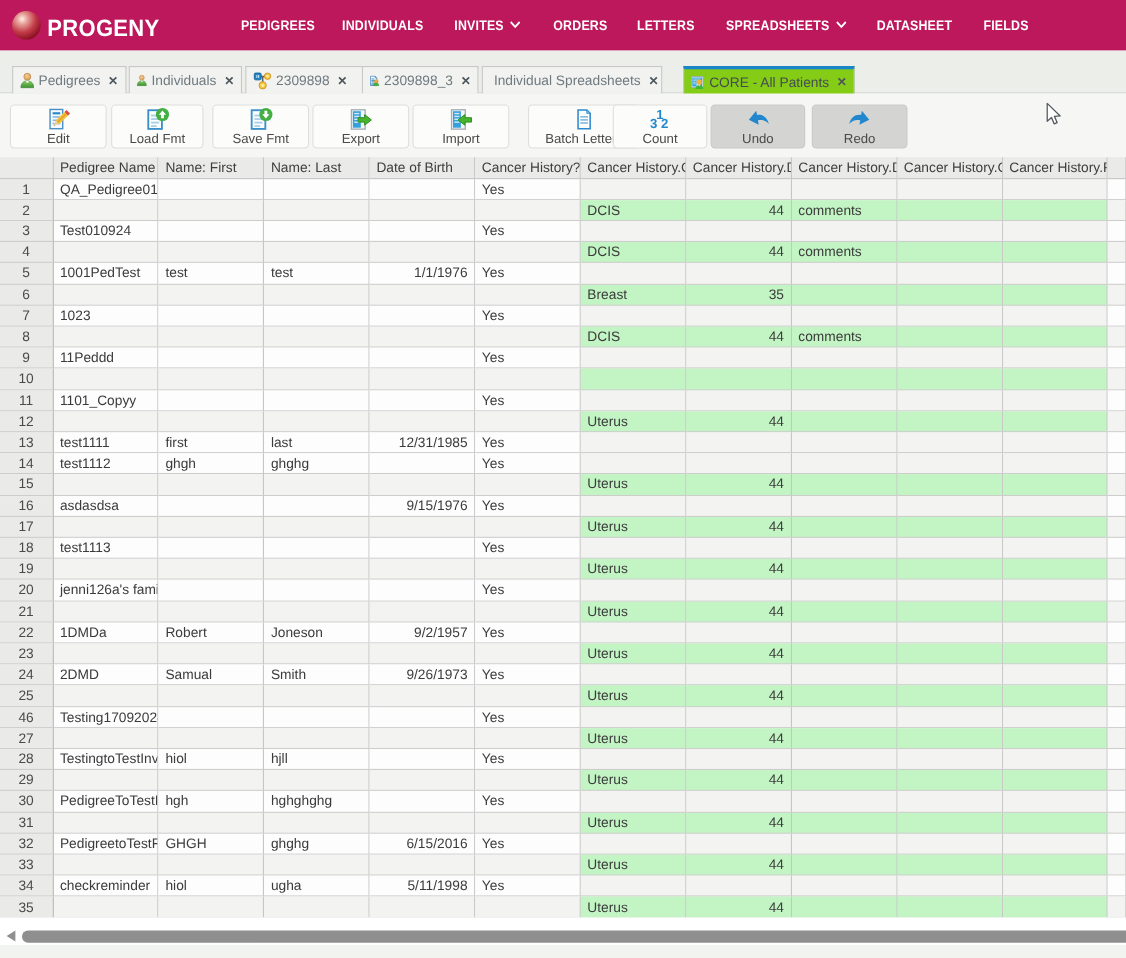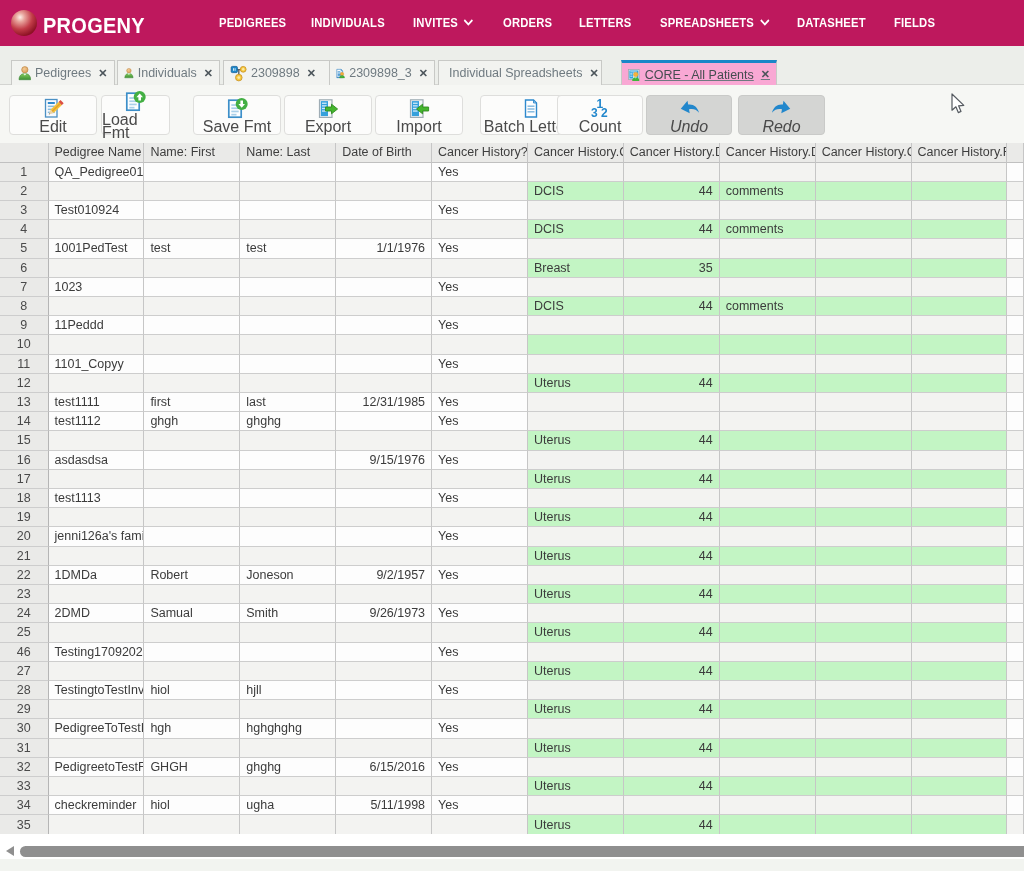--- a/index.html
+++ b/index.html
@@ -7,28 +7,28 @@
 .ball{position:absolute;left:11px;top:10px;width:26px;height:26px;border-radius:50%;
  background:radial-gradient(circle at 35% 28%,#fdf0e8 0%,#e8a49c 18%,#c23c48 48%,#8e1224 75%,#720c1c 100%);}
 .brand{position:absolute;left:43px;top:14px;color:#fff;font-size:21.5px;font-weight:700;letter-spacing:0.3px;transform:scaleX(0.93);transform-origin:left top;}
 .mi{position:absolute;top:16px;color:#fff;font-size:12.5px;font-weight:700;letter-spacing:0.2px;transform:scaleX(0.9);transform-origin:left top;}
 .chev{display:inline-block;margin-left:6px;vertical-align:1px;}
 .tabstrip{position:absolute;left:0;top:46px;width:1024px;height:39px;background:#eceeea;border-bottom:1px solid #d3d4d1;}
 .tab{position:absolute;top:60px;height:25px;background:#f2f3f0;border:1px solid #c8c9c6;border-bottom:none;
  display:flex;align-items:center;padding:0 6px;font-size:12.5px;white-space:nowrap;overflow:hidden;color:#6e7980;}
 .tab .lbl{margin-left:4px;color:#6f7a80;}
 .tab .x{margin-left:7px;color:#4d565c;font-weight:700;font-size:11px;}
-.tab.active{top:60px;height:26px;background:#f9a8d4;border-top:3px solid #1a86c8;text-decoration:underline;}
+.tab.active{top:60px;height:26px;background:#84cc16;border-top:3px solid #1a86c8;}
 .tab.active .lbl{color:#454c50;}
 .toolbar{position:absolute;left:0;top:85px;width:1024px;height:58px;background:#f6f7f4;}
 .btn{position:absolute;top:95px;height:40px;background:#fcfcfb;border:1px solid #dededc;border-radius:4px;
  display:flex;flex-direction:column;align-items:center;justify-content:center;}
 .btn .ic{height:22px;display:flex;align-items:center;}
-.btn .t{font-size:16px;color:#4a4a4a;margin-top:0px;line-height:13px;}
-.btn.gray{background:#d4d5d3;border-color:#c9cac8;font-style:italic;}
+.btn .t{font-size:12px;color:#4a4a4a;margin-top:0px;line-height:13px;}
+.btn.gray{background:#d4d5d3;border-color:#c9cac8;}
 .grid{position:absolute;left:0;top:143px;width:1024px;display:grid;
  grid-template-columns:48.5px 95.9px 95.9px 95.9px 95.9px 95.9px 95.9px 95.9px 95.9px 95.9px 95.9px minmax(0,1fr);
  grid-template-rows:19.5px repeat(35,19.21px);}
 .c{border-right:1px solid #c6c6c6;border-bottom:1px solid #cdcdcd;font-size:12.5px;color:#3b3b3b;
  padding:0 6px;overflow:hidden;white-space:nowrap;display:flex;align-items:center;background:#fdfdfd;}
 .hd{background:#eaeae8;color:#3e3e3e;border-bottom-color:#c0c0c0;text-align:center;}
 .rn{background:#eaeae8;color:#4a4a4a;justify-content:center;padding:0 2px;border-right-color:#b5b5b5;}
 .gr{background:#c3f5c4;}
 .ev{background:#f3f3f1;}
 .ra{justify-content:flex-end;}
@@ -167,21 +167,21 @@
 <rect x="11.2" y="0.8" width="4.6" height="2.8" fill="#dc4f42"></rect>
 <rect x="11.2" y="3.6" width="4.6" height="11.2" fill="#f5c33a"></rect>
 <rect x="12.8" y="3.6" width="1.5" height="11.2" fill="#e2a42c"></rect>
 <path d="M11.2,14.8 L15.8,14.8 L13.5,19.2 Z" fill="#ecd2a4"></path>
 <path d="M13,18.2 L14,18.2 L13.5,19.2 Z" fill="#444"></path>
 </g>
 </svg>
     </span>
     <span class="t">Edit</span>
   </div>
-<div class="btn" style="left:101px;width:69px">
+<div class="btn" style="left:101px;width:84px">
     <span class="ic">
       <svg width="23" height="22" viewBox="0 0 23 22">
 <rect x="2.8" y="2.2" width="12.4" height="17" fill="#fdfeff" stroke="#3d8fc9" stroke-width="1.7"></rect>
 <rect x="5.3" y="6.2" width="7.4" height="1.7" fill="#a9cfe9"></rect>
 <rect x="5.3" y="9.4" width="7.4" height="1.7" fill="#a9cfe9"></rect>
 <rect x="5.3" y="12.6" width="7.4" height="1.7" fill="#a9cfe9"></rect>
 <rect x="5.3" y="15.8" width="5.2" height="1.7" fill="#a9cfe9"></rect>
 <circle cx="15.7" cy="6.1" r="6" fill="#43af43"></circle>
 <path d="M15.7,2.4 L19,6.3 L17,6.3 L17,9.6 L14.4,9.6 L14.4,6.3 L12.4,6.3 Z" fill="#fff"></path>
 </svg>

